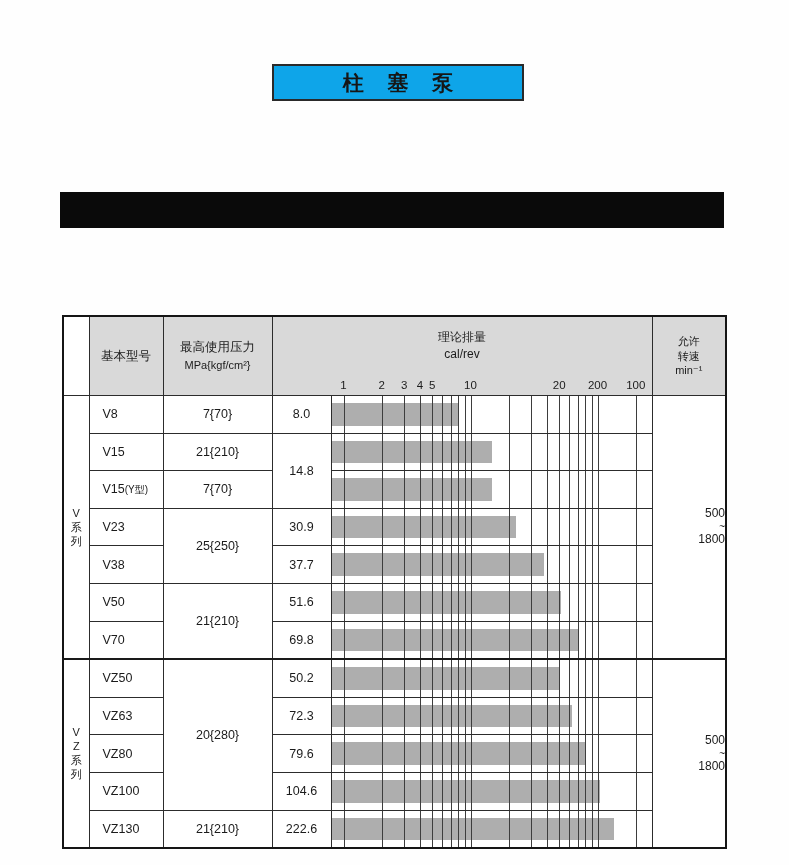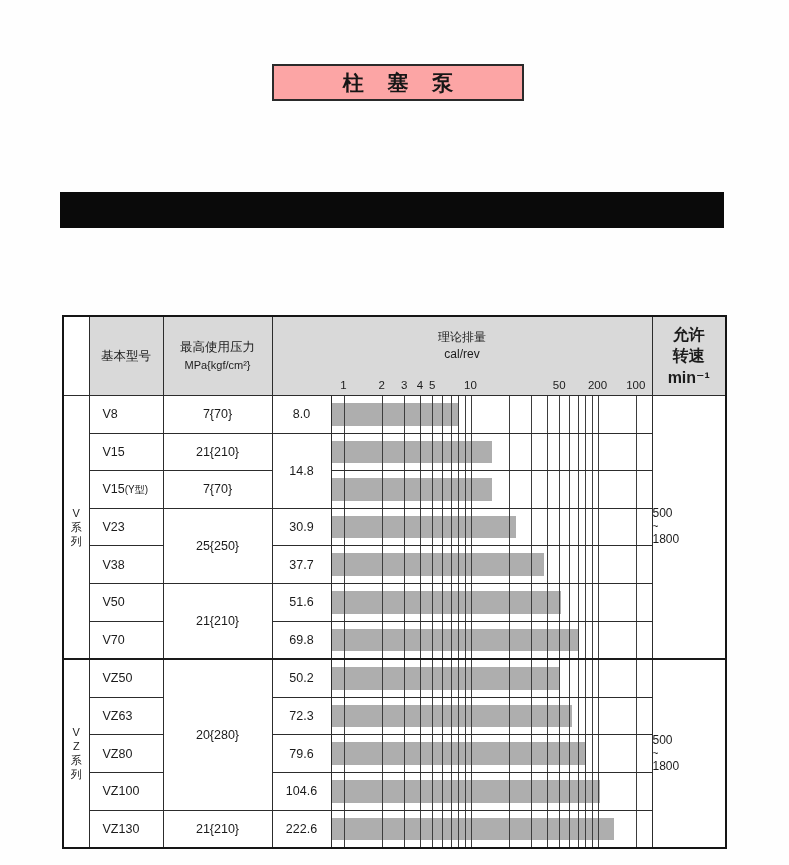--- a/index.html
+++ b/index.html
@@ -1,21 +1,21 @@
 <!DOCTYPE html>
 <html><head>
 <meta charset="utf-8">
 <style>
   html,body{margin:0;padding:0;background:#ffffff;width:789px;height:865px;overflow:hidden;
     font-family:"Liberation Sans","DejaVu Sans",sans-serif;color:#1b1b1b;}
   .artboard{position:relative;width:789px;height:865px;background:#fefefe;}
 
   
   .title-box{position:absolute;left:272px;top:64px;width:248px;height:33px;
-    border:2px solid #2a2a2a;display:flex;align-items:center;justify-content:center;background:#fca5a5;}
+    border:2px solid #2a2a2a;display:flex;align-items:center;justify-content:center;background:#0ea5e9;}
   .title-box span{font-size:21px;font-weight:bold;letter-spacing:9px;text-indent:9px;color:#161616;}
 
   
   .black-banner{position:absolute;left:60px;top:192px;width:664px;height:36px;background:#0a0a0a;}
 
   
   .pump-table{position:absolute;left:62px;top:315px;}
   table{border-collapse:collapse;table-layout:fixed;width:663px;border:2px solid #151515;}
   col.c-series{width:26px}col.c-model{width:74px}col.c-press{width:109px}
   col.c-disp{width:59px}col.c-chart{width:321px}col.c-speed{width:74px}
@@ -23,28 +23,28 @@
   th{height:78px;background:#d9d9d9;font-size:12.5px;line-height:1.45;}
   th.corner{background:#ffffff;}
   td{height:36.6px;font-size:12.5px;background:#ffffff;}
   tr.section-start td{border-top:2.5px solid #1a1a1a;}
 
   .press-sub{font-size:11px;}
   .chart-header{position:relative;}
   .chart-header .ch-title{position:absolute;left:0;right:0;top:12px;text-align:center;font-size:12px;line-height:1.4;}
   .tick-layer{position:absolute;inset:0;}
   .tick{position:absolute;bottom:1px;transform:translateX(-50%);font-size:11.5px;color:#1c1c1c;}
-  .speed-header{font-size:16px;line-height:1.35;font-weight:bold;}
+  .speed-header{font-size:11px;line-height:1.35;}
 
   .series-cell{background:#ffffff;}
   .series-stack{display:flex;flex-direction:column;align-items:center;justify-content:center;gap:3px;font-size:11px;line-height:1;}
   .model-cell{text-align:left;padding-left:13px;}
   .model-suffix{font-size:10px;}
   .pressure-cell,.disp-cell{text-align:center;}
-  .speed-cell{text-align:left;font-size:12px;line-height:1.3;}
+  .speed-cell{text-align:right;font-size:12px;line-height:1.3;}
   .speed-cell .tilde{font-size:10px;line-height:1;}
 
   .chart-cell{position:relative;padding:0;}
   .bar{position:absolute;left:0;top:7px;bottom:7px;background:#aeaeae;z-index:1;}
   .gridline{position:absolute;top:0;bottom:0;width:1px;background:#3d3d3d;z-index:2;}
 </style>
 </head>
 <body>
 
 <div class="artboard">
@@ -80,21 +80,21 @@
               <span>理论排量</span><br>
               <span>cal/rev</span>
             </div>
             <div class="tick-layer" id="tick-layer">
                 <span class="tick" style="left: 71px;">1</span>
                 <span class="tick" style="left: 109.231px;">2</span>
                 <span class="tick" style="left: 131.594px;">3</span>
                 <span class="tick" style="left: 147.462px;">4</span>
                 <span class="tick" style="left: 159.769px;">5</span>
                 <span class="tick" style="left: 198px;">10</span>
-                <span class="tick" style="left: 286.769px;">50</span>
+                <span class="tick" style="left: 286.769px;">20</span>
                 <span class="tick" style="left: 325px;">200</span>
                 <span class="tick" style="left: 363.231px;">100</span>
               </div>
           </th>
           <th class="speed-header">
             <span>允许</span><br>
             <span>转速</span><br>
             <span>min⁻¹</span>
           </th>
         </tr>

